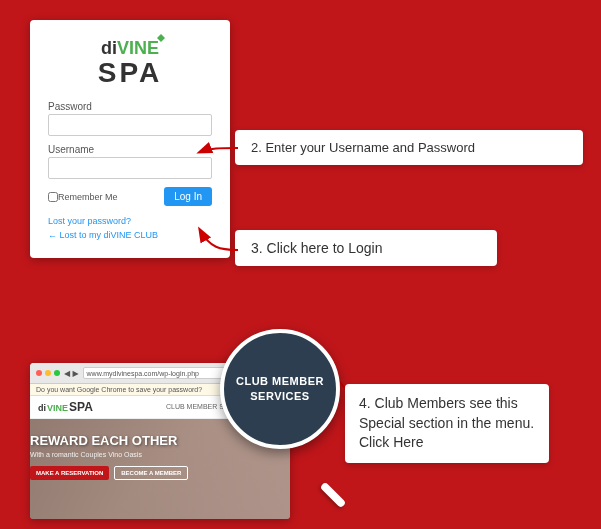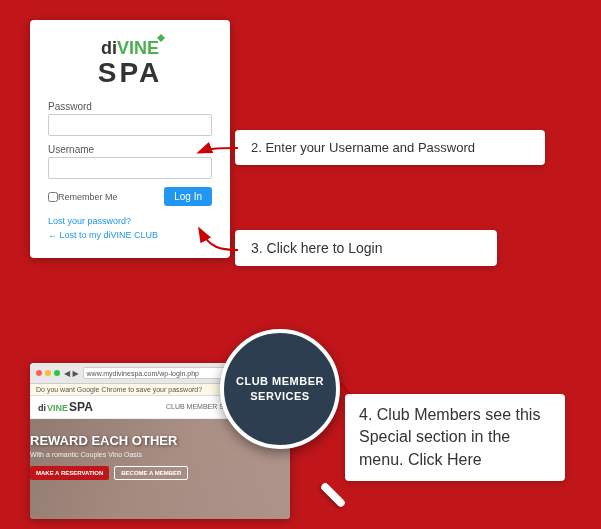--- a/index.html
+++ b/index.html
@@ -105,21 +105,21 @@
       border-radius: 4px;
       padding: 10px 16px;
       box-shadow: 0 2px 6px rgba(0,0,0,0.2);
       font-size: 14px;
       color: #333;
     }
 
     .callout-2 {
       top: 130px;
       left: 235px;
-      width: 310px;
+      width: 348px;
       font-size: 13px;
       font-weight: 500;
     }
 
     .callout-3 {
       top: 230px;
       left: 235px;
       width: 262px;
       font-size: 14px;
       font-weight: 500;
@@ -321,28 +321,28 @@
       height: 8px;
       background: #fff;
       border-radius: 4px;
       transform: rotate(45deg);
       box-shadow: 0 2px 4px rgba(0,0,0,0.3);
     }
 
     
     .callout-4 {
       position: absolute;
-      bottom: 48px;
+      bottom: 66px;
       left: 345px;
-      width: 220px;
+      width: 204px;
       background: #fff;
       border-radius: 4px;
       padding: 10px 14px;
       box-shadow: 0 2px 6px rgba(0,0,0,0.2);
-      font-size: 16px;
+      font-size: 14px;
       color: #333;
       line-height: 1.4;
     }
   </style>
 </head>
 <body>
 
 <svg width="0" height="0" style="position:absolute">
   <defs>
     <marker id="arrowhead" markerWidth="8" markerHeight="8" refX="6" refY="3" orient="auto">

